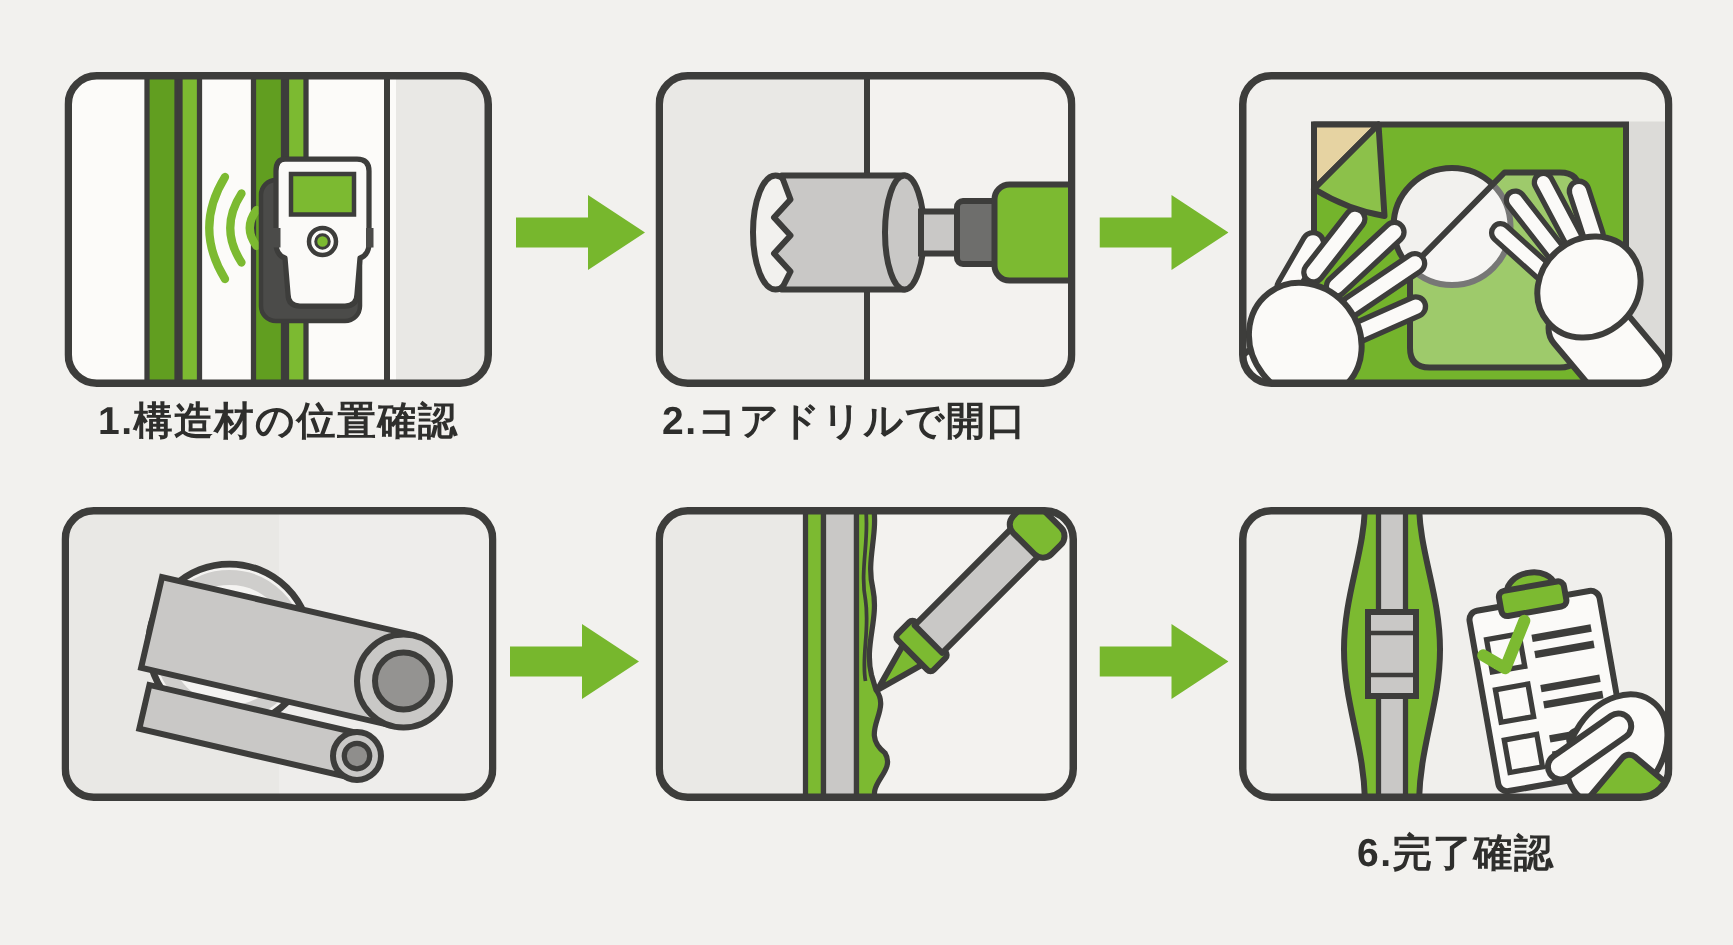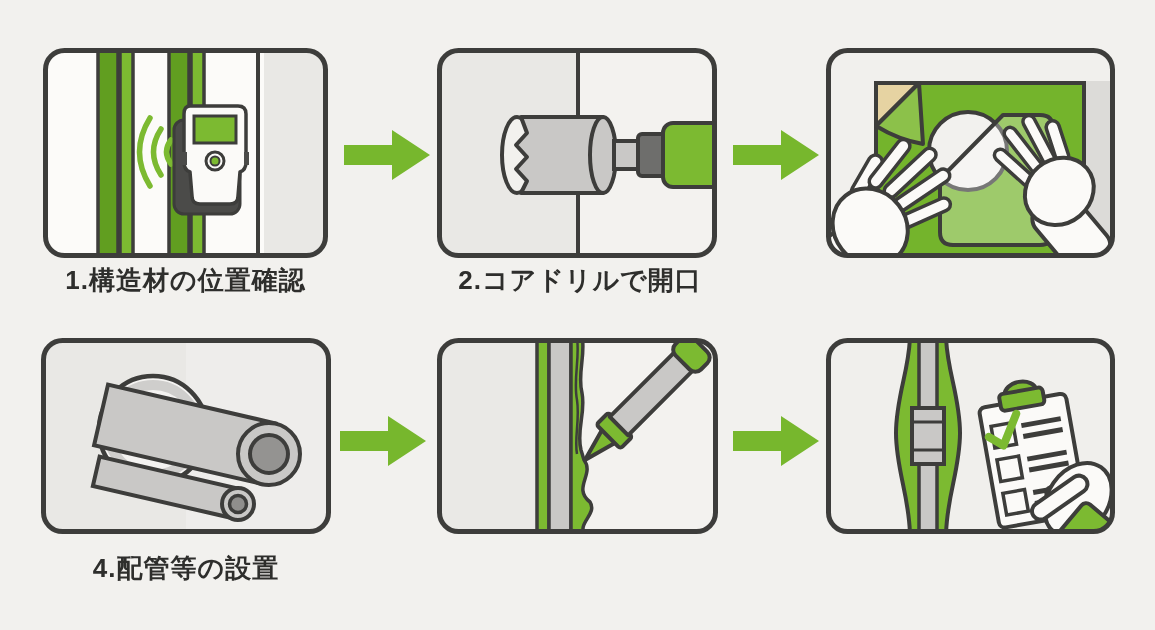--- a/index.html
+++ b/index.html
@@ -292,16 +292,16 @@
         <polygon points="0,19 48,19 48,4 86,29 48,54 48,39 0,39" fill="#77b72d"></polygon>
       </svg>
   </div>
   <div class="arrow" style="left:733px;top:412px;">
     <svg width="86" height="58" viewBox="0 0 86 58">
         <polygon points="0,19 48,19 48,4 86,29 48,54 48,39 0,39" fill="#77b72d"></polygon>
       </svg>
   </div>
 
   <div class="step-label" style="left:43px;top:260px;width:285px;">1.構造材の位置確認</div>
-  <div class="step-label" style="left:440px;top:260px;width:280px;">2.コアドリルで開口</div>
-  <div class="step-label" style="left:41px;top:548px;width:290px;">4.配管等の設置</div>
+  <div class="step-label" style="left:423px;top:260px;width:280px;">2.コアドリルで開口</div>
+  <div class="step-label" style="left:826px;top:548px;width:289px;">6.完了確認</div>
 
 </div>
 
 </body></html>

